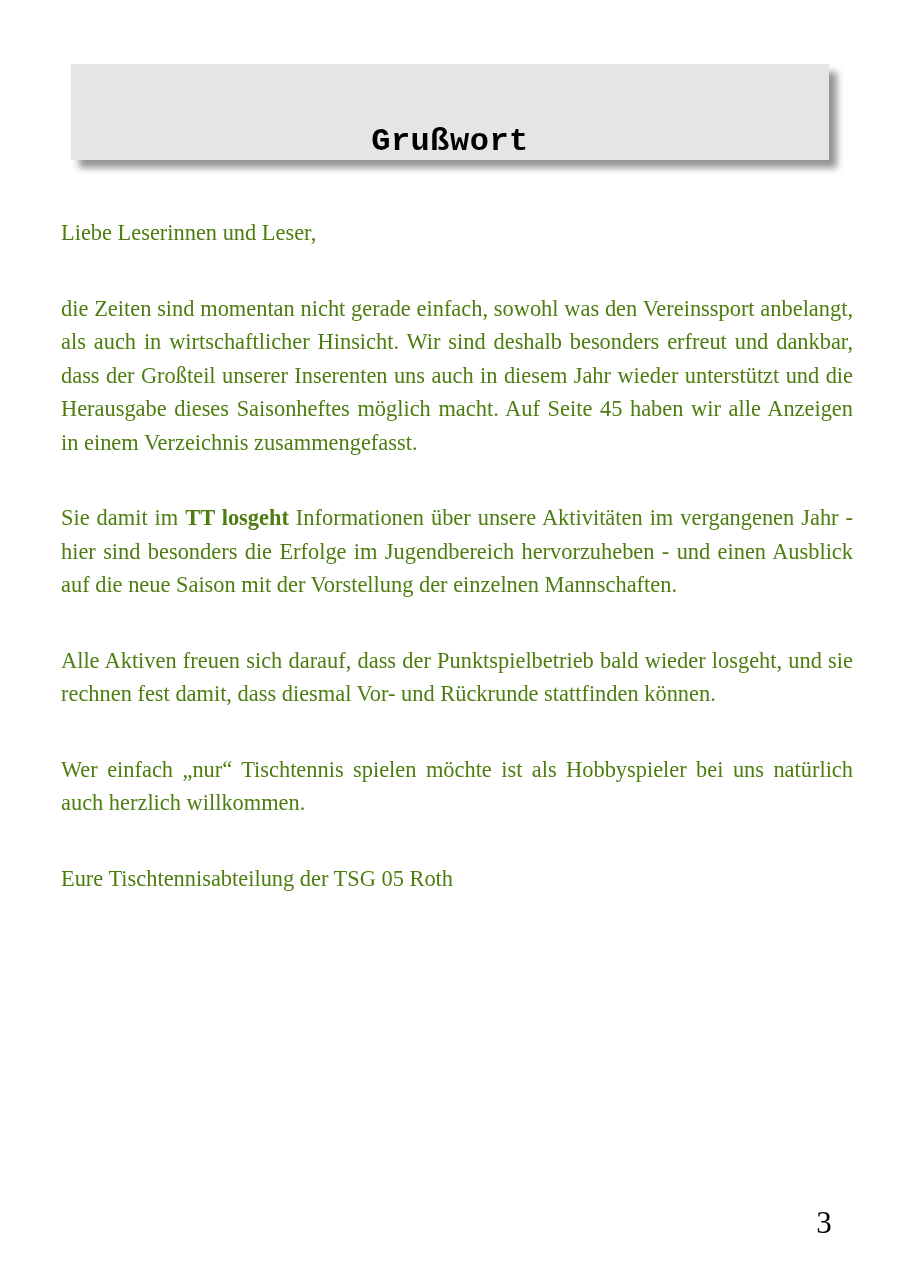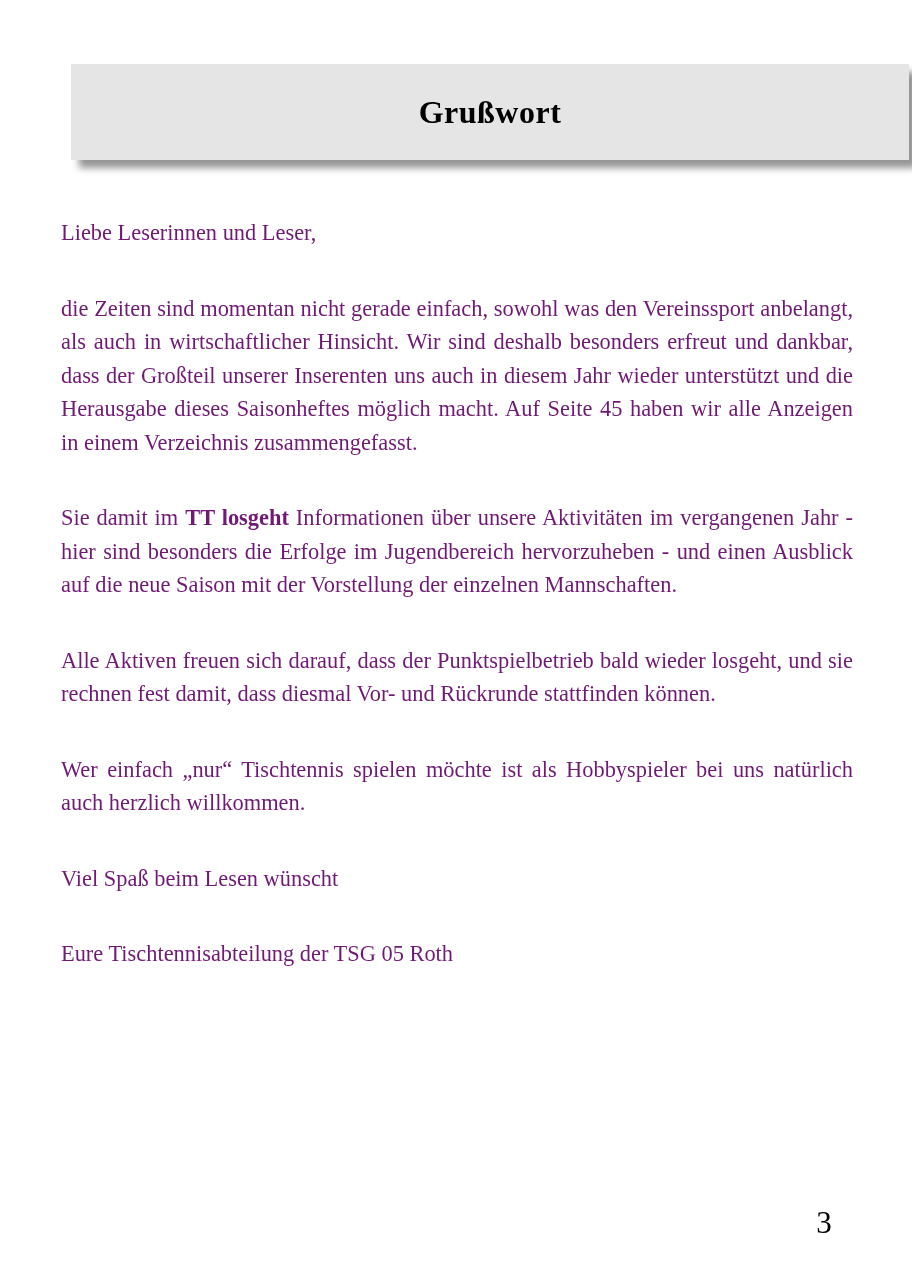--- a/index.html
+++ b/index.html
@@ -13,47 +13,48 @@
     height: 1280px;
     background: #ffffff;
     font-family: "Liberation Serif", "DejaVu Serif", serif;
     color: #000000;
     overflow: hidden;
   }
   .header-box {
     position: absolute;
     left: 71px;
     top: 64px;
-    width: 838px;
+    width: 758px;
     height: 96px;
     background: #e5e5e5;
     box-shadow: 8px 8px 7px rgba(0, 0, 0, 0.42);
     display: flex;
-    align-items: center;
+    align-items: flex-end;
     justify-content: center;
+    font-family: Liberation Mono, monospace;
   }
   .header-title {
     font-size: 32px;
     font-weight: bold;
     letter-spacing: 0.5px;
     color: #000000;
   }
   .doc-body {
     position: absolute;
     left: 61px;
     top: 216px;
     width: 792px;
   }
   .para {
     margin: 0 0 42px 0;
     font-size: 22.4px;
     line-height: 33.5px;
     text-align: justify;
     hyphens: none;
-    color: #701a75;
+    color: #4d7c0f;
   }
   .para b {
     font-weight: bold;
   }
   .page-number {
     position: absolute;
     left: 800px;
     top: 1206px;
     width: 48px;
     text-align: center;
@@ -76,21 +77,20 @@
     <p class="para">Liebe Leserinnen und Leser,</p>
 
     <p class="para">die Zeiten sind momentan nicht gerade einfach, sowohl was den Vereinssport anbelangt, als auch in wirtschaftlicher Hinsicht. Wir sind deshalb besonders erfreut und dankbar, dass der Großteil unserer Inserenten uns auch in diesem Jahr wieder unterstützt und die Herausgabe dieses Saisonheftes möglich macht. Auf Seite 45 haben wir alle Anzeigen in einem Verzeichnis zusammengefasst.</p>
 
     <p class="para"><span>Sie damit im </span><b>TT losgeht</b><span> Informationen über unsere Aktivitäten im vergangenen Jahr - hier sind besonders die Erfolge im Jugendbereich hervorzuheben - und einen Ausblick auf die neue Saison mit der Vorstellung der einzelnen Mannschaften.</span></p>
 
     <p class="para">Alle Aktiven freuen sich darauf, dass der Punktspielbetrieb bald wieder losgeht, und sie rechnen fest damit, dass diesmal Vor- und Rückrunde stattfinden können.</p>
 
     <p class="para">Wer einfach „nur“ Tischtennis spielen möchte ist als Hobbyspieler bei uns natürlich auch herzlich willkommen.</p>
 
-    <p class="para">Viel Spaß beim Lesen wünscht</p>
 
     <p class="para">Eure Tischtennisabteilung der TSG 05 Roth</p>
 
   </div>
 
   <div class="page-number">3</div>
 
 </div>
 
 </body></html>

